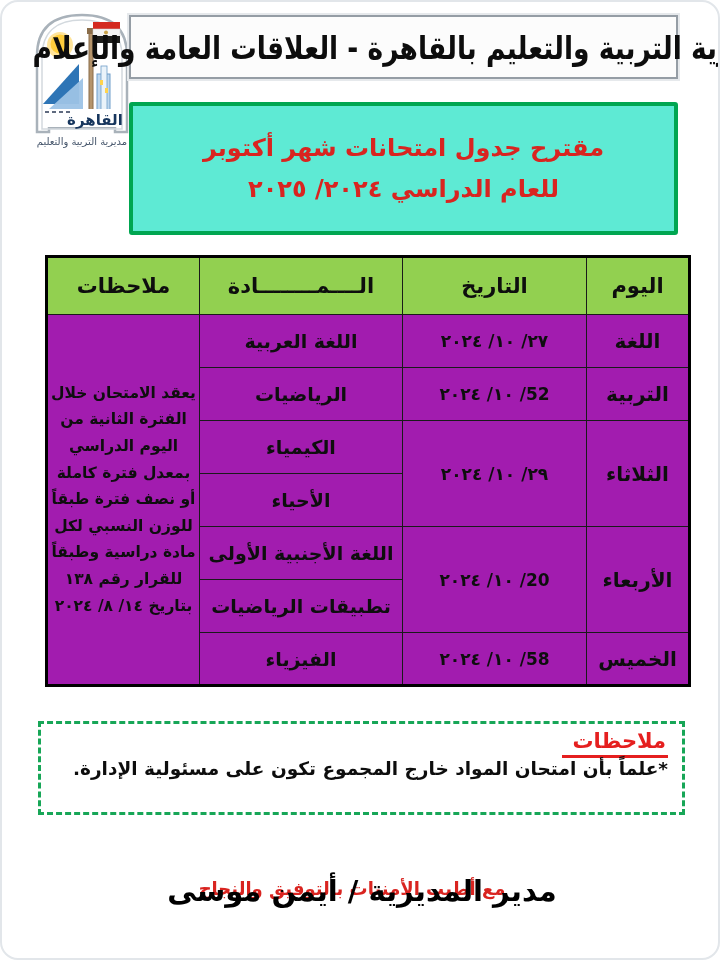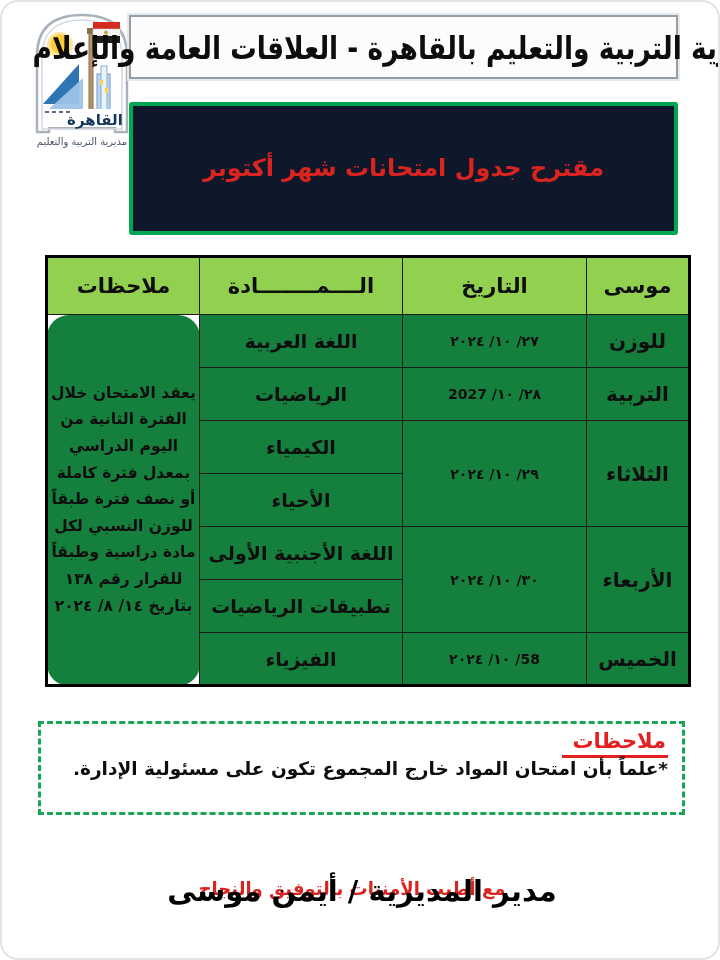--- a/index.html
+++ b/index.html
@@ -15,40 +15,40 @@
     background:#fcfcfc;border:2px solid #959da5;box-shadow:0 0 0 2px #e6e9ec;
     display:flex;align-items:center;justify-content:center;direction:rtl;
   }
   .banner-text{
     font-weight:bold;font-size:27px;color:#0d0d0d;white-space:nowrap;
     transform:scale(.98,1.18);letter-spacing:-.5px;
   }
   
   .title-box{
     position:absolute;left:127px;top:100px;width:549px;height:133px;box-sizing:border-box;
-    border:4px solid #00a651;border-radius:3px;background:#0f172a;
+    border:4px solid #00a651;border-radius:3px;background:#5eead4;
     display:flex;flex-direction:column;align-items:center;justify-content:center;direction:rtl;
   }
   .title-line{color:#d92420;font-weight:bold;font-size:24px;line-height:41px;white-space:nowrap;}
   
   table.exam{
     position:absolute;left:43px;top:253px;width:643px;border-collapse:collapse;direction:rtl;
     border:3px solid #000;table-layout:fixed;
   }
   table.exam th,table.exam td{
-    border:1.6px solid #1a1a1a;background:#15803d;text-align:center;vertical-align:middle;
+    border:1.6px solid #1a1a1a;background:#a21caf;text-align:center;vertical-align:middle;
     font-weight:bold;color:#0e0e0e;padding:0;
   }
   table.exam thead tr{height:58px;}
   table.exam thead th{background:#92d050;font-size:21px;}
   table.exam tbody tr{height:53px;}
   .day-cell{font-size:20px;}
-  .date-cell{font-size:14px;letter-spacing:2px;}
+  .date-cell{font-size:17px;letter-spacing:2px;}
   .subject-cell{font-size:19px;}
-  .side-note-cell{font-size:15.5px;line-height:1.72;padding:4px 3px;border-radius:22px;}
+  .side-note-cell{font-size:15.5px;line-height:1.72;padding:4px 3px;}
   
   .dashed-box{
     position:absolute;left:36px;top:719px;width:647px;height:94px;box-sizing:border-box;
     border:3px dashed #17a657;direction:rtl;padding:5px 14px 0 10px;background:#fff;
   }
   .notes-heading{
     color:#e51f1f;font-size:21px;font-weight:bold;display:inline-block;
     border-bottom:3.5px solid #e51f1f;padding:0 2px 2px 10px;
   }
   .notes-text{color:#0d0d0d;font-size:18.5px;font-weight:bold;}
@@ -93,60 +93,61 @@
       <text x="53" y="137" text-anchor="middle" direction="rtl" font-family="DejaVu Sans, sans-serif" font-size="10" fill="#44546a">مديرية التربية والتعليم</text>
     </svg>
   </div>
 
   <div class="banner">
     <span class="banner-text">مديرية التربية والتعليم بالقاهرة - العلاقات العامة والإعلام</span>
   </div>
 
   <div class="title-box">
     <div class="title-line">مقترح جدول امتحانات شهر أكتوبر</div>
+    <div class="title-line">للعام الدراسي ٢٠٢٤/ ٢٠٢٥</div>
   </div>
 
   <table class="exam">
     <colgroup>
       <col style="width:103px">
         <col style="width:184px">
         <col style="width:203px">
         <col style="width:153px">
     </colgroup>
     <thead>
       <tr>
-        <th>موسى</th>
+        <th>اليوم</th>
         <th>التاريخ</th>
         <th>الــــمــــــــادة</th>
         <th>ملاحظات</th>
       </tr>
     </thead>
     <tbody>
         <tr>
-          <td class="day-cell" rowspan="1">للوزن</td>
+          <td class="day-cell" rowspan="1">اللغة</td>
           <td class="date-cell" rowspan="1">٢٧/ ١٠/ ٢٠٢٤</td>
           <td class="subject-cell">اللغة العربية</td>
           <td class="side-note-cell" rowspan="7">يعقد الامتحان خلال الفترة الثانية من اليوم الدراسي بمعدل فترة كاملة أو نصف فترة طبقاً للوزن النسبي لكل مادة دراسية وطبقاً للقرار رقم ١٣٨ بتاريخ ١٤/ ٨/ ٢٠٢٤</td>
         </tr>
         <tr>
           <td class="day-cell" rowspan="1">التربية</td>
-          <td class="date-cell" rowspan="1">٢٨/ ١٠/ 2027</td>
+          <td class="date-cell" rowspan="1">52/ ١٠/ ٢٠٢٤</td>
           <td class="subject-cell">الرياضيات</td>
         </tr>
         <tr>
           <td class="day-cell" rowspan="2">الثلاثاء</td>
           <td class="date-cell" rowspan="2">٢٩/ ١٠/ ٢٠٢٤</td>
           <td class="subject-cell">الكيمياء</td>
         </tr>
         <tr>
           <td class="subject-cell">الأحياء</td>
         </tr>
         <tr>
           <td class="day-cell" rowspan="2">الأربعاء</td>
-          <td class="date-cell" rowspan="2">٣٠/ ١٠/ ٢٠٢٤</td>
+          <td class="date-cell" rowspan="2">20/ ١٠/ ٢٠٢٤</td>
           <td class="subject-cell">اللغة الأجنبية الأولى</td>
         </tr>
         <tr>
           <td class="subject-cell">تطبيقات الرياضيات</td>
         </tr>
         <tr>
           <td class="day-cell" rowspan="1">الخميس</td>
           <td class="date-cell" rowspan="1">58/ ١٠/ ٢٠٢٤</td>
           <td class="subject-cell">الفيزياء</td>
         </tr>

